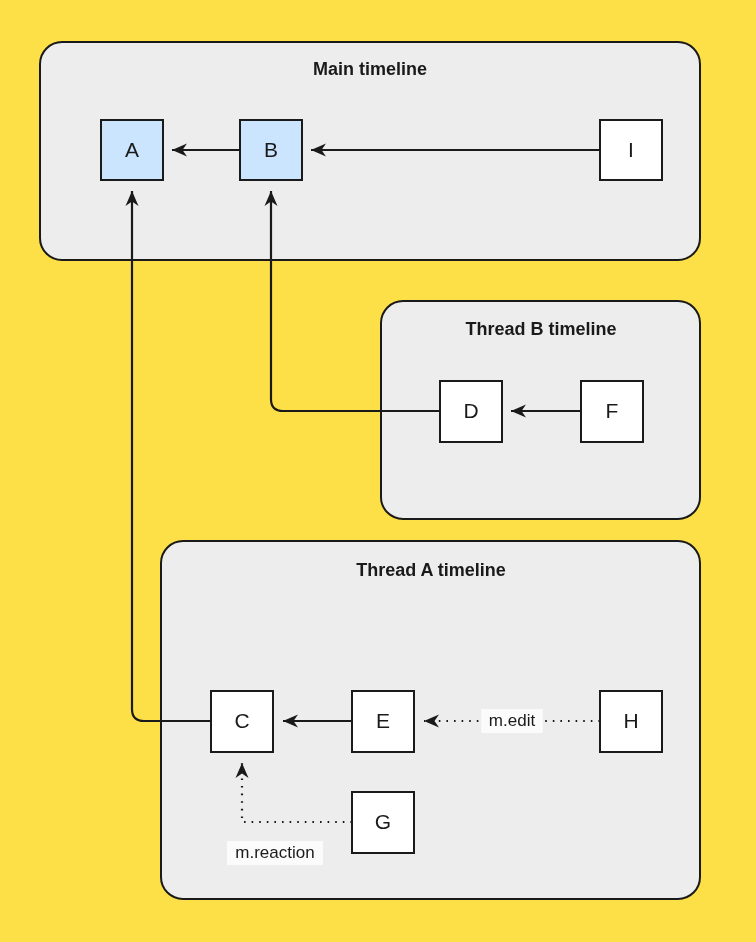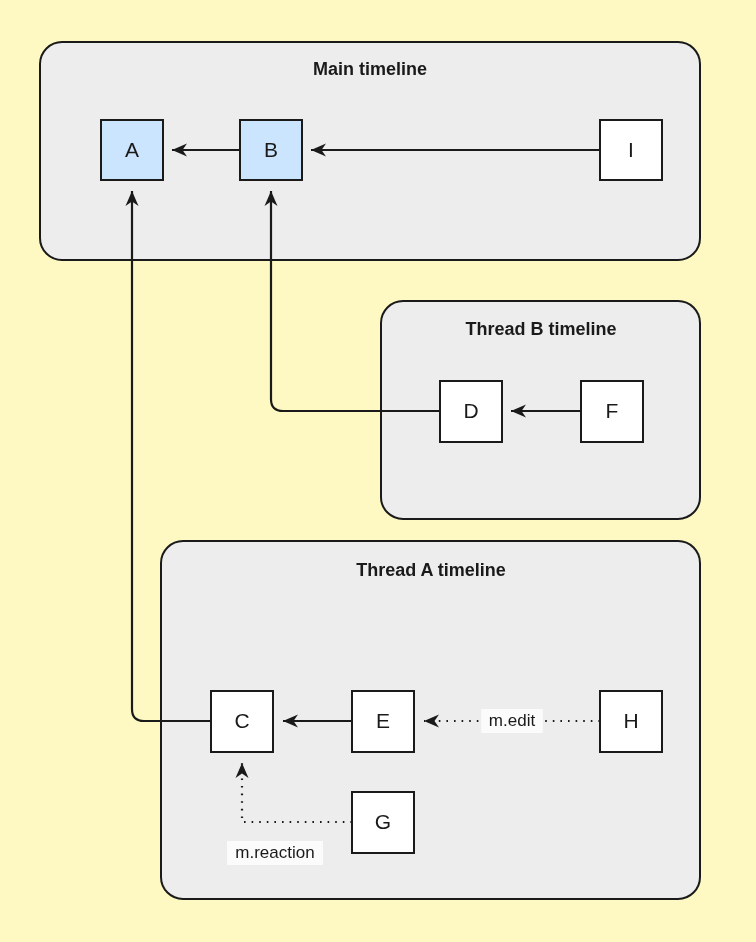--- a/index.html
+++ b/index.html
@@ -7,21 +7,21 @@
     padding: 0;
     background: #ffffff;
   }
   body {
     font-family: "Liberation Sans", sans-serif;
   }
   #canvas {
     position: relative;
     width: 756px;
     height: 942px;
-    background: #fef9c3;
+    background: #fde047;
     overflow: hidden;
     text-align: right;
   }
   #diagram-svg {
     position: absolute;
     left: 0;
     top: 0;
     width: 756px;
     height: 942px;
   }

